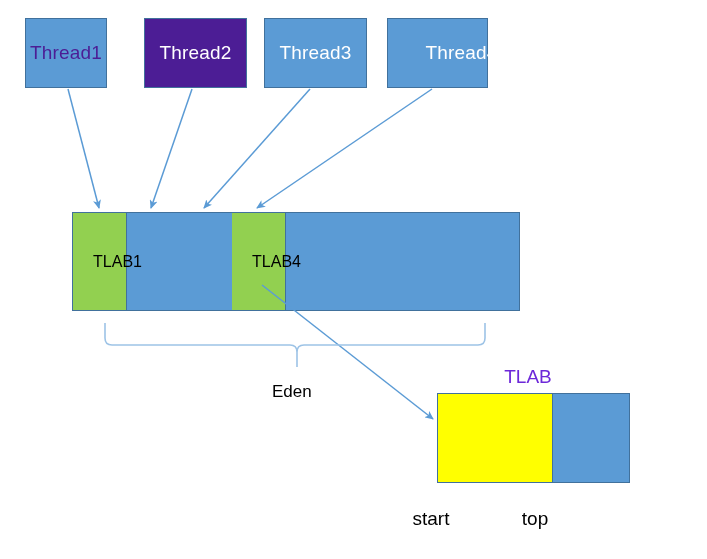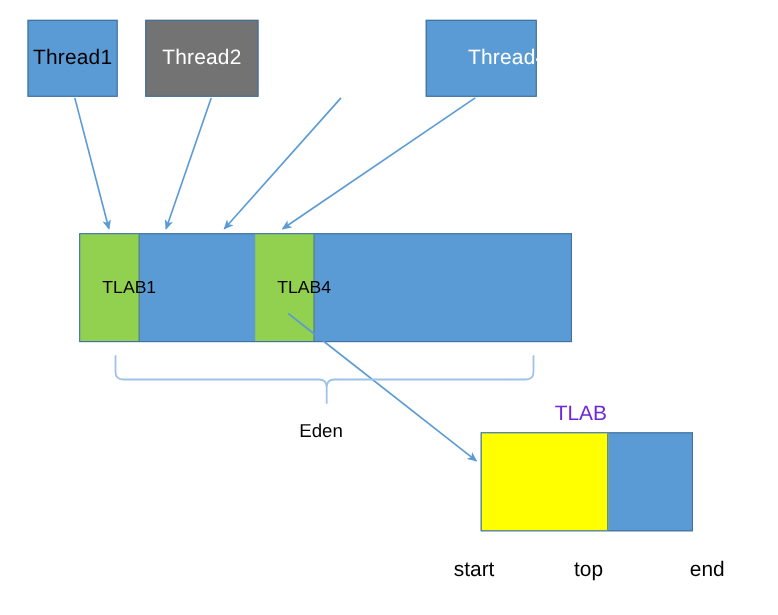--- a/index.html
+++ b/index.html
@@ -99,25 +99,28 @@
     width: 707px;
     height: 559px;
     pointer-events: none;
   }
 </style>
 </head>
 <body>
 
 <div id="canvas">
 
-  <div class="thread-box" id="thread-0" style="left: 25px; top: 18px; width: 82px; height: 70px; background: rgb(91, 155, 213); border-color: rgb(65, 113, 156); color: #000000;">
+  <div class="thread-box" id="thread-0" style="left: 25px; top: 18px; width: 82px; height: 70px; background: rgb(91, 155, 213); border-color: rgb(65, 113, 156); color: #4c1d95;">
     <span>Thread1</span>
   </div>
-  <div class="thread-box" id="thread-1" style="left: 132px; top: 18px; width: 103px; height: 70px; background: #737373; border-color: rgb(65, 113, 156); color: rgb(255, 255, 255); text-align: right;">
+  <div class="thread-box" id="thread-1" style="left: 144px; top: 18px; width: 103px; height: 70px; background: #4c1d95; border-color: rgb(65, 113, 156); color: rgb(255, 255, 255); text-align: right;">
     <span>Thread2</span>
+  </div>
+  <div class="thread-box" id="thread-2" style="left: 264px; top: 18px; width: 103px; height: 70px; background: rgb(91, 155, 213); border-color: rgb(65, 113, 156); color: rgb(255, 255, 255);">
+    <span>Thread3</span>
   </div>
   <div class="thread-box" id="thread-3" style="left: 387px; top: 18px; width: 101px; height: 70px; background: rgb(91, 155, 213); border-color: rgb(65, 113, 156); color: rgb(255, 255, 255); padding-left: 48px;">
     <span>Thread4</span>
   </div>
 
   <div class="eden-bar" id="eden-bar" style="left: 72px; top: 212px; width: 448px; height: 99px; background: rgb(91, 155, 213); border-color: rgb(65, 113, 156);">
     <div class="tlab-seg" id="seg-0" style="left: 0px; width: 54px; background: rgb(146, 208, 80); border-right-color: rgb(65, 113, 156);">
       <span>TLAB1</span>
     </div>
     <div class="tlab-seg" id="seg-3" style="left: 159px; width: 54px; background: rgb(146, 208, 80); border-right-color: rgb(65, 113, 156);">
@@ -128,21 +131,20 @@
   <div class="eden-label" id="eden-label" style="left: 272px; top: 382px;">Eden</div>
 
   <div class="plain-label" id="tlab-title" style="left: 488px; top: 366px; width: 80px; text-align: center;">TLAB</div>
 
   <div class="tlab-detail-box" id="tlab-detail-box" style="left: 437px; top: 393px; width: 193px; height: 90px; background: rgb(91, 155, 213); border-color: rgb(65, 113, 156);">
     <div class="tlab-used" id="tlab-used" style="width: 60%; background: rgb(255, 255, 0); border-right-color: rgb(65, 113, 156);"></div>
   </div>
 
   <div class="pointer-label" id="ptr-0" style="left: 381px; top: 508px; width: 100px;">start</div>
   <div class="pointer-label" id="ptr-1" style="left: 485px; top: 508px; width: 100px;">top</div>
-  <div class="pointer-label" id="ptr-2" style="left: 593px; top: 508px; width: 100px;">end</div>
 
   <svg class="overlay" id="overlay" xmlns="http://www.w3.org/2000/svg">
     <defs>
       <marker id="ah" markerWidth="10" markerHeight="8" refX="8" refY="4" orient="auto" markerUnits="userSpaceOnUse">
         <path d="M0,0 L9,4 L0,8 L2.4,4 Z" fill="#5B9BD5"></path>
       </marker>
     </defs>
     <g id="arrow-group">
         <line x1="68" y1="89" x2="99" y2="208" stroke="#5B9BD5" stroke-width="1.5" marker-end="url(#ah)"></line>
         <line x1="192" y1="89" x2="151" y2="208" stroke="#5B9BD5" stroke-width="1.5" marker-end="url(#ah)"></line>

